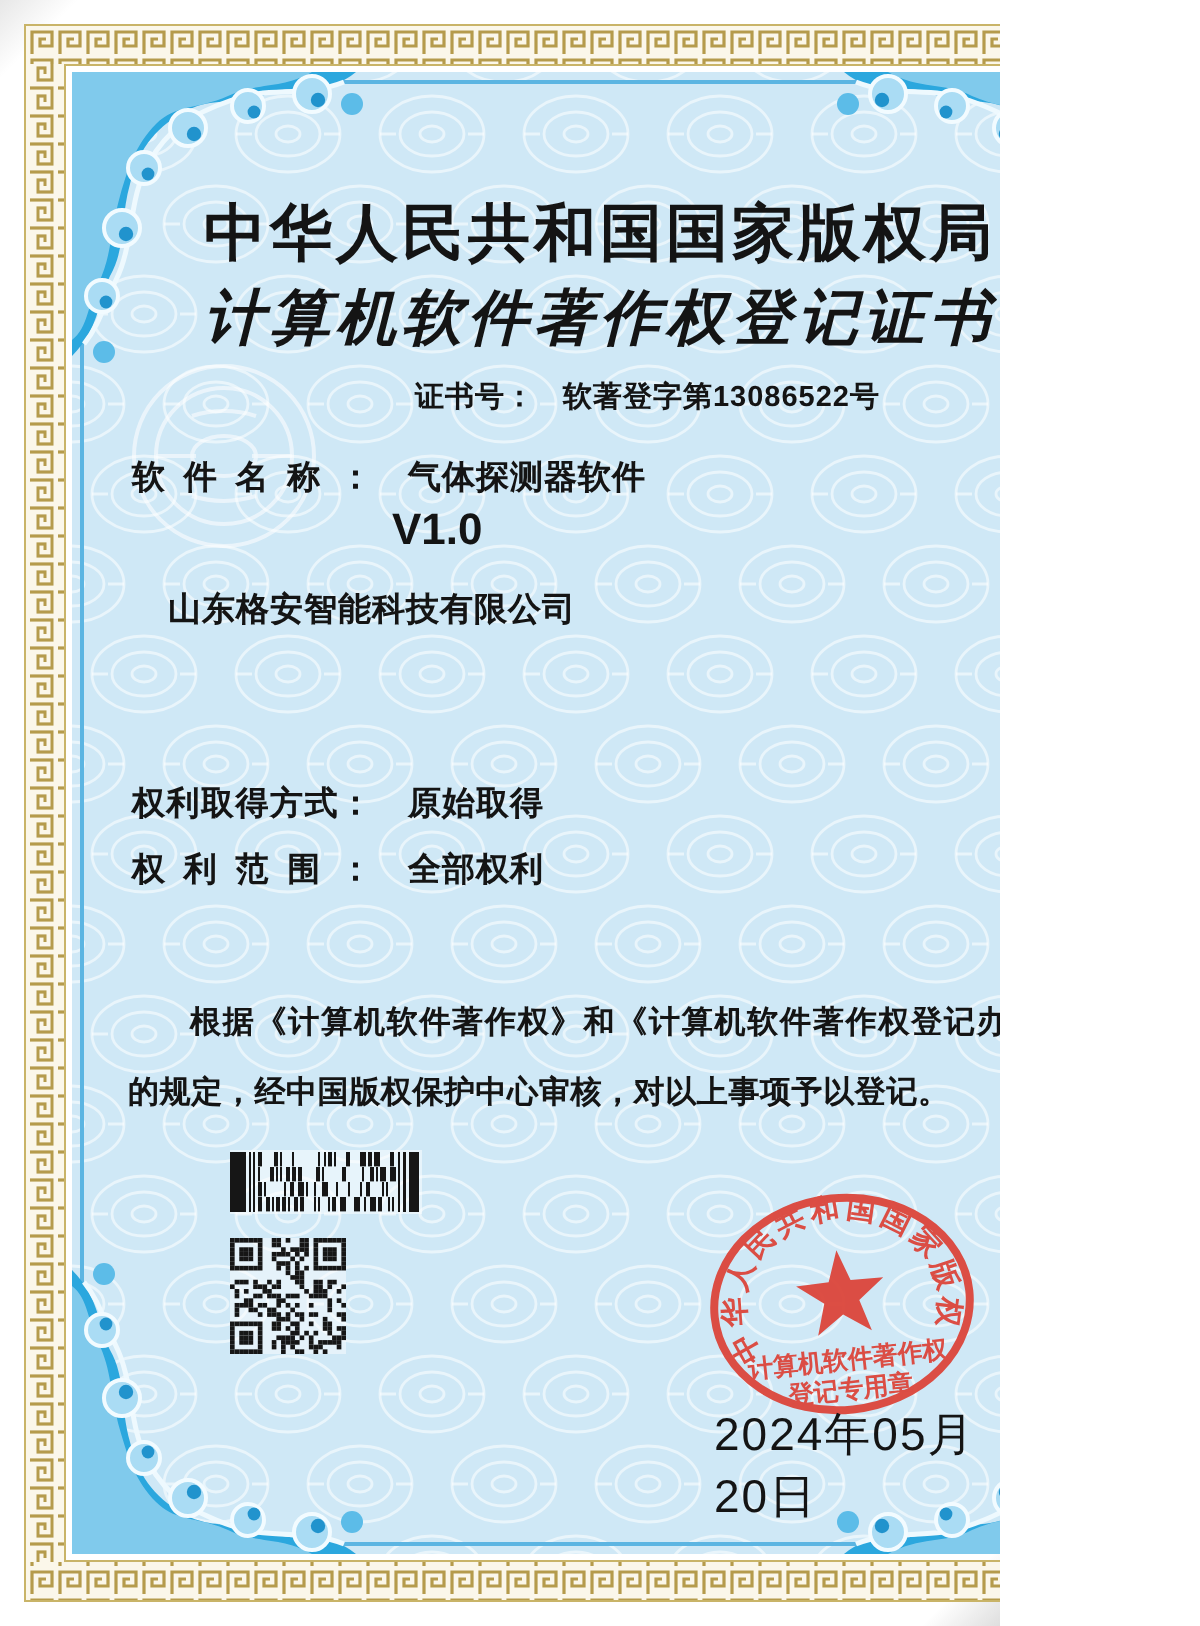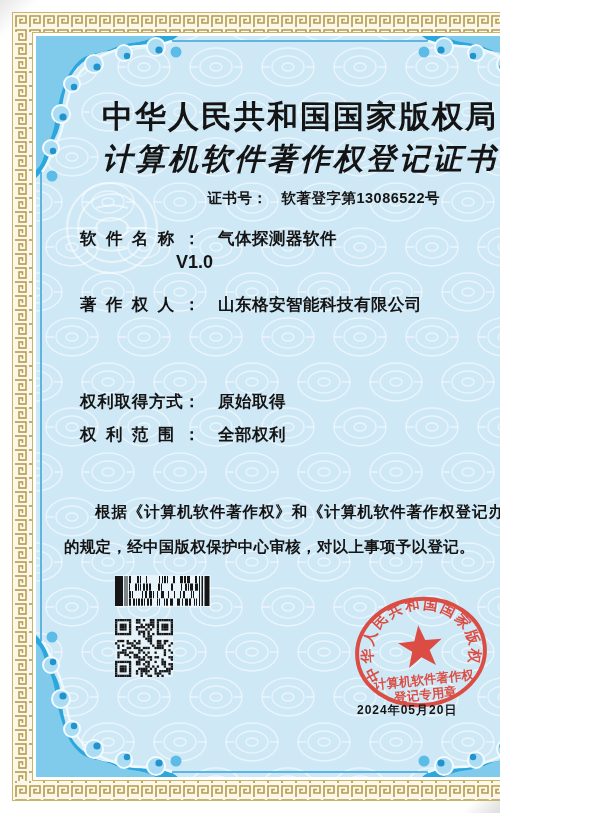--- a/index.html
+++ b/index.html
@@ -7,27 +7,27 @@
   .page{position:relative;width:500px;height:813px;overflow:hidden;
         background:linear-gradient(135deg,#e7e7e7 0%,#ffffff 3%,#ffffff 97%,#dedede 100%);}
   .decor{position:absolute;left:0;top:0;}
   .abs{position:absolute;color:#141414;}
   .title1{left:40px;top:96px;width:520px;text-align:center;font-family:"Liberation Serif","DejaVu Serif",serif;
           font-size:31px;font-weight:bold;letter-spacing:2px;}
   .title2{left:40px;top:139px;width:520px;text-align:center;font-family:"Liberation Serif","DejaVu Serif",serif;
           font-size:30px;font-weight:bold;letter-spacing:3px;font-style:italic;}
   .certno{right:60px;top:189px;font-size:14.5px;font-weight:bold;letter-spacing:.5px;}
   .certno .num{margin-left:14px;margin-top:46px;}
-  .field{left:80px;display:flex;align-items:flex-start;font-size:16.5px;font-weight:bold;justify-content:center;}
+  .field{left:66px;display:flex;align-items:flex-start;font-size:16.5px;font-weight:bold;justify-content:center;}
   .flabel{display:inline-block;width:120px;text-align:justify;text-align-last:justify;-moz-text-align-last:justify;}
   .fvalue{margin-left:18px;white-space:nowrap;letter-spacing:.5px;}
-  .version{left:176px;top:252px;font-size:18px;font-weight:bold;}
+  .version{left:196px;top:252px;font-size:22px;font-weight:bold;}
   .para{left:64px;top:494px;width:473px;font-size:15.5px;font-weight:bold;line-height:35px;
         text-indent:2em;letter-spacing:.3px;text-align:justify;}
-  .datefoot{left:357px;top:702px;font-size:12px;font-weight:bold;letter-spacing:1px;}
+  .datefoot{left:357px;top:702px;font-size:23px;font-weight:normal;letter-spacing:1px;}
   .codebg{position:absolute;}
   .sealwrap{position:absolute;left:348px;top:584px;opacity:.93;}
 </style>
 </head>
 <body>
 
 <div class="page">
 
   <svg class="decor" width="600" height="813" viewBox="0 0 600 813">
     <defs>
@@ -112,21 +112,20 @@
     <span>证书号：</span><span class="num">软著登字第13086522号</span>
   </div>
 
   <div class="abs field" style="top:228px">
     <span class="flabel">软件名称：</span>
     <span class="fvalue">气体探测器软件</span>
   </div>
   <div class="abs version">V1.0</div>
 
   <div class="abs field" style="top:294px">
-    <span class="flabel">著作权人：</span>
     <span class="fvalue">山东格安智能科技有限公司</span>
   </div>
 
   <div class="abs field" style="top:424px">
     <span class="flabel">权利范围：</span>
     <span class="fvalue">全部权利</span>
   </div>
 
   <div class="abs field" style="top:391px">
     <span class="flabel">权利取得方式：</span>

